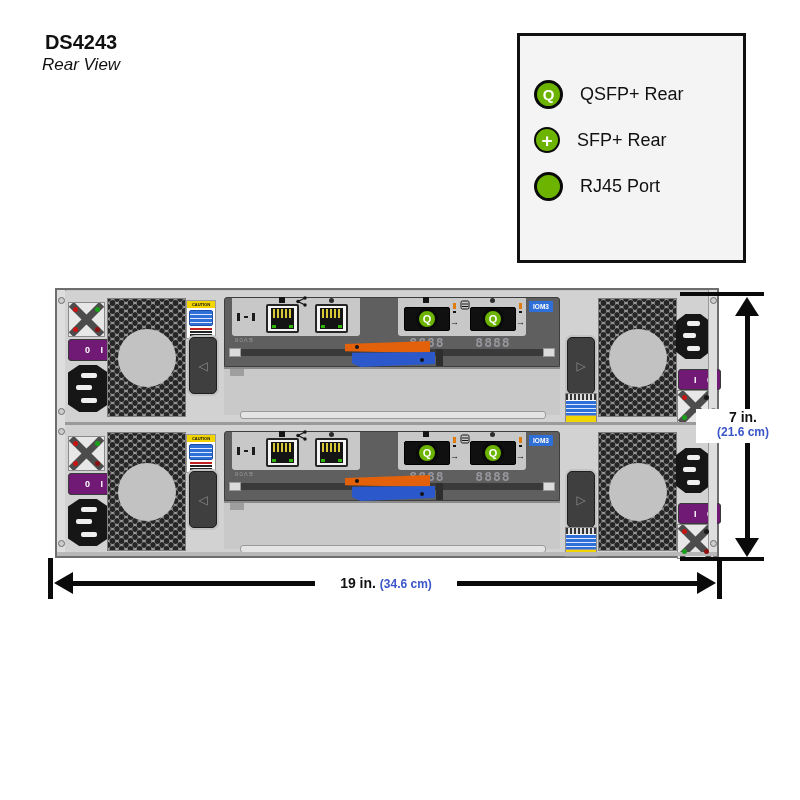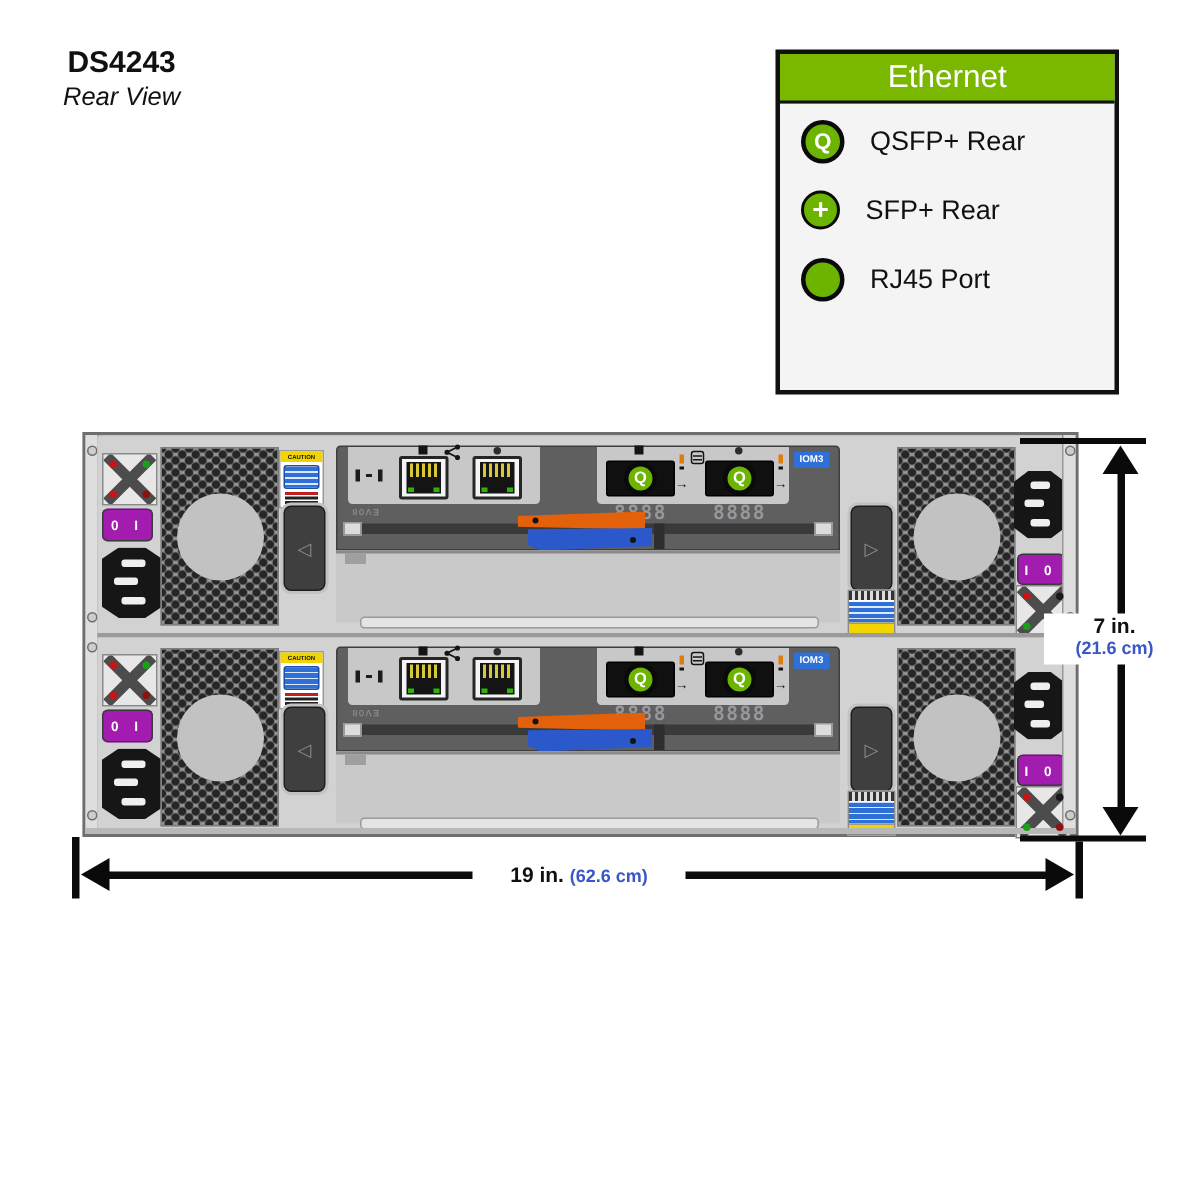--- a/index.html
+++ b/index.html
@@ -55,23 +55,23 @@
   .xind-r{left:612px;top:99px;}
   .xbar{position:absolute;left:-4px;right:-4px;top:50%;height:7px;margin-top:-4px;background:#4c4c4c;}
   .xbar.a{transform:rotate(45deg);} .xbar.b{transform:rotate(-45deg);}
   .led{position:absolute;width:5px;height:5px;border-radius:50%;z-index:2;}
   .led.tl{left:4px;top:4px;background:#c81414;}
   .led.tr{right:4px;top:4px;background:#18a018;}
   .led.bl{left:4px;bottom:4px;background:#c81414;}
   .led.br{right:4px;bottom:4px;background:#8e1010;}
   .xind-r .led.tr{background:#181818;} .xind-r .led.bl{background:#18a018;} .xind-r .led.tl{background:#c81414;}
 
-  .pswitch{position:absolute;background:#a21caf;border-radius:4px;color:#fff;
+  .pswitch{position:absolute;background:#701a75;border-radius:4px;color:#fff;
            font-size:9px;font-weight:bold;letter-spacing:4px;display:flex;align-items:center;justify-content:center;
-           box-shadow:inset 0 0 0 1px #3a3a3a;}
+           box-shadow:inset 0 0 0 1px #3a3a3a;padding-left:11px;}
   .psw-l{left:3px;top:48px;width:34px;height:22px;}
   .psw-r{left:613px;top:78px;width:32px;height:21px;}
 
   .acinlet{position:absolute;background:#161616;
            clip-path:polygon(28% 0,72% 0,100% 16%,100% 84%,72% 100%,28% 100%,0 84%,0 16%);}
   .aci-l{left:3px;top:74px;width:40px;height:47px;}
   .aci-r{left:611px;top:23px;width:34px;height:45px;}
   .acinlet i{position:absolute;width:40%;height:5px;background:#efefef;border-radius:2px;}
   .acinlet i:nth-child(1){top:16%;left:32%;}
   .acinlet i:nth-child(2){top:43%;left:20%;}
@@ -168,21 +168,20 @@
 <body>
 
 <div id="stage">
 
   <div class="title-block">
     <div class="title-product">DS4243</div>
     <div class="title-view">Rear View</div>
   </div>
 
   <div class="legend">
-    <div class="legend-header">Ethernet</div>
     <div class="legend-item li-1">
       <span class="lg-circle lg-q">Q</span>
       <span class="lg-label">QSFP+ Rear</span>
     </div>
     <div class="legend-item li-2">
       <span class="lg-circle lg-plus">+</span>
       <span class="lg-label">SFP+ Rear</span>
     </div>
     <div class="legend-item li-3">
       <span class="lg-circle"></span>
@@ -496,16 +495,16 @@
     <div class="dim-primary">7 in.</div>
     <div class="dim-secondary">(21.6 cm)</div>
   </div>
 
   <div class="dim-line" style="left:48px;top:558px;width:5px;height:41px;"></div>
   <div class="dim-line" style="left:717px;top:561px;width:5px;height:38px;"></div>
   <div class="arr arr-left" style="left:54px;top:572px;"></div>
   <div class="dim-line" style="left:70px;top:581px;width:630px;height:5px;"></div>
   <div class="arr arr-right" style="left:697px;top:572px;"></div>
   <div class="dim-text" style="left:315px;top:571px;width:142px;height:24px;line-height:24px;">
-    <span class="dim-primary">19 in. </span><span class="dim-secondary">(62.6 cm)</span>
+    <span class="dim-primary">19 in. </span><span class="dim-secondary">(34.6 cm)</span>
   </div>
 
 </div>
 
 </body></html>

